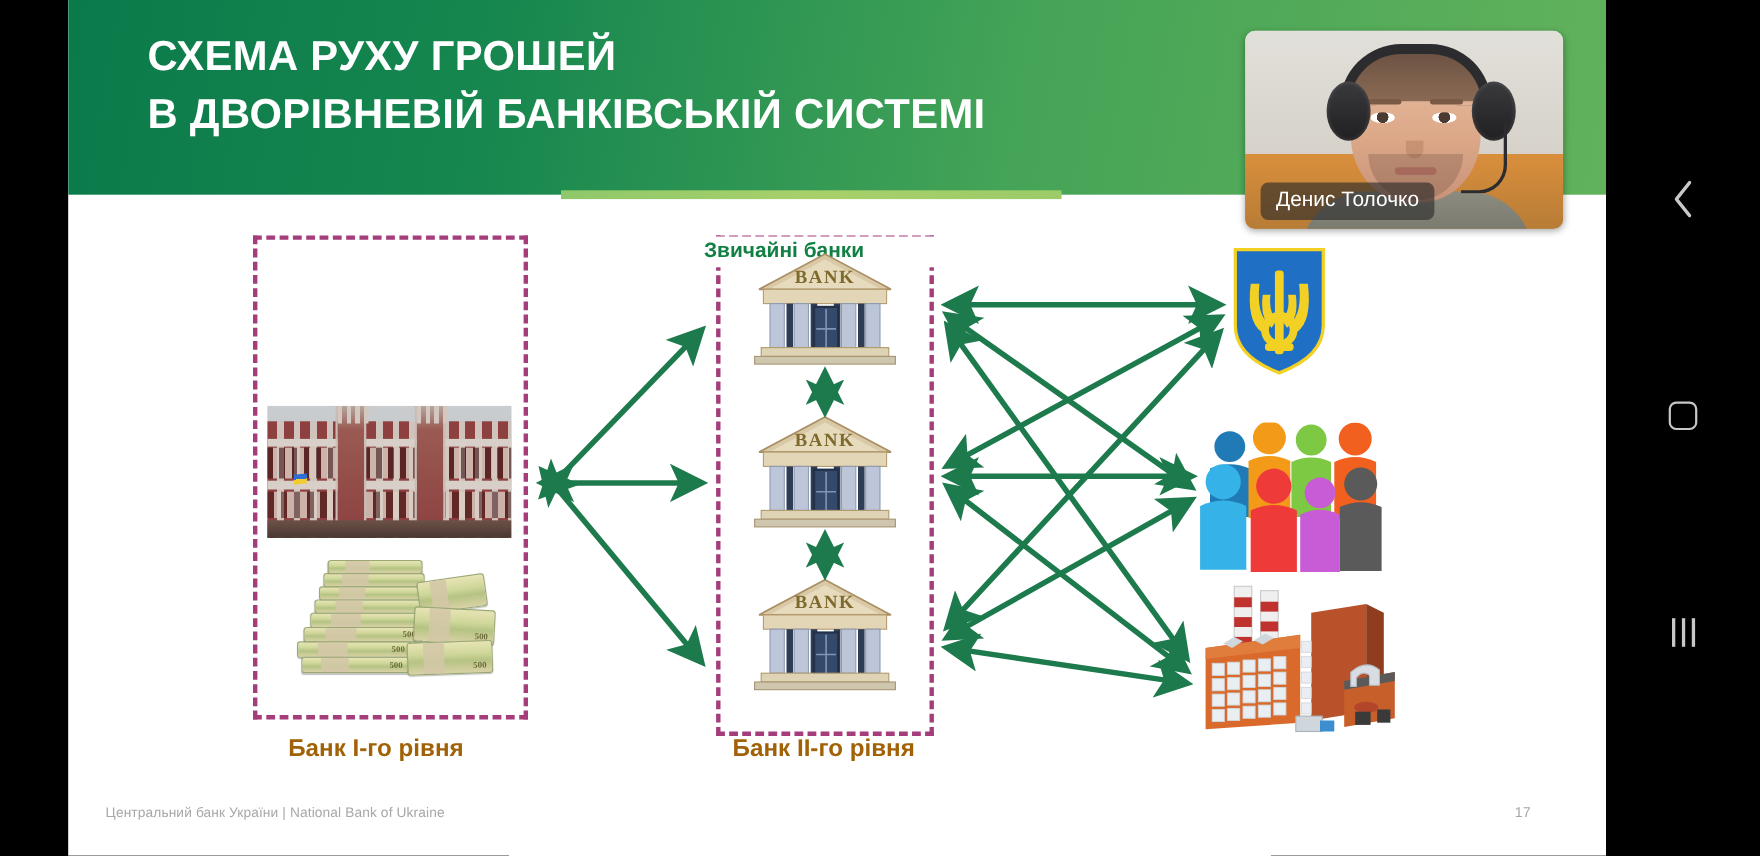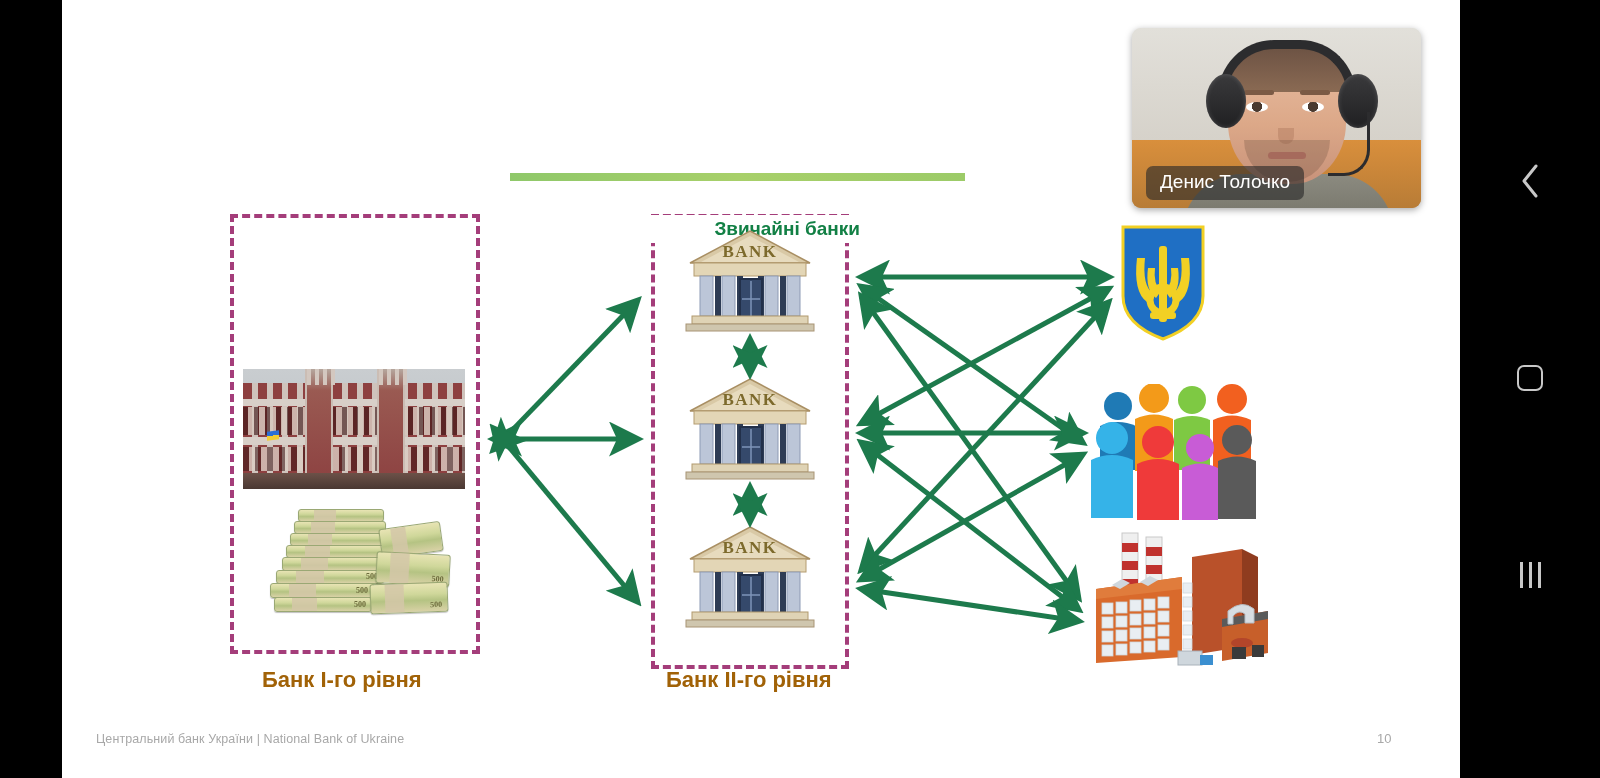--- a/index.html
+++ b/index.html
@@ -45,21 +45,21 @@
 
   .box-caption {
     position: absolute; color: #a16207; font-size: 22px; font-weight: 700;
     white-space: nowrap;
   }
   #cap-central { left: 200px; top: 490px; }
   #cap-banks   { left: 604px; top: 490px; }
 
   .inner-label {
     position: absolute; color: #128045; font-size: 21px; font-weight: 700;
-    text-align: right; line-height: 1.25; white-space: pre-line;
+    text-align: left; line-height: 1.25; white-space: pre-line;
   }
   #label-central { left: 186px; top: 95px; width: 216px; }
   #label-banks {
     left: 578px; top: 38px; width: 220px; font-size: 19px;
     background: #ffffff; padding: 2px 0;
   }
 
   
   #nbu-building {
     position: absolute; left: 181px; top: 192px; width: 222px; height: 120px;
@@ -234,20 +234,24 @@
 </style>
 </head>
 <body>
 
 <div id="screen">
 
   <div class="left-strip"></div>
 
   <div id="slide">
 
+    <div id="header">
+      <div id="title">СХЕМА РУХУ ГРОШЕЙ
+В ДВОРІВНЕВІЙ БАНКІВСЬКІЙ СИСТЕМІ</div>
+    </div>
     <div id="accent-bar"></div>
 
     <div id="diagram">
 
       <div class="dashbox" id="box-central"></div>
       <div class="dashbox" id="box-banks"></div>
 
       <div class="inner-label" id="label-banks">Звичайні банки</div>
 
       <div class="box-caption" id="cap-central">Банк I-го рівня</div>
@@ -510,21 +514,21 @@
 
           <line x1="800" y1="392" x2="1046" y2="126"></line>
           <line x1="800" y1="402" x2="1020" y2="278"></line>
           <line x1="800" y1="412" x2="1016" y2="444"></line>
         </g>
       </svg>
 
     </div>
 
     <div id="footer-text">Центральний банк України | National Bank of Ukraine</div>
-    <div id="page-no">10</div>
+    <div id="page-no">17</div>
   </div>
 
   <div id="video">
     <div class="vid-wall-l"></div>
     <div class="vid-wall-b"></div>
     <div class="vid-body"></div>
     <div class="vid-head"></div>
     <div class="vid-hair"></div>
     <div class="vid-brow" style="left:112px; top:62px;"></div>
     <div class="vid-brow" style="left:168px; top:62px;"></div>

